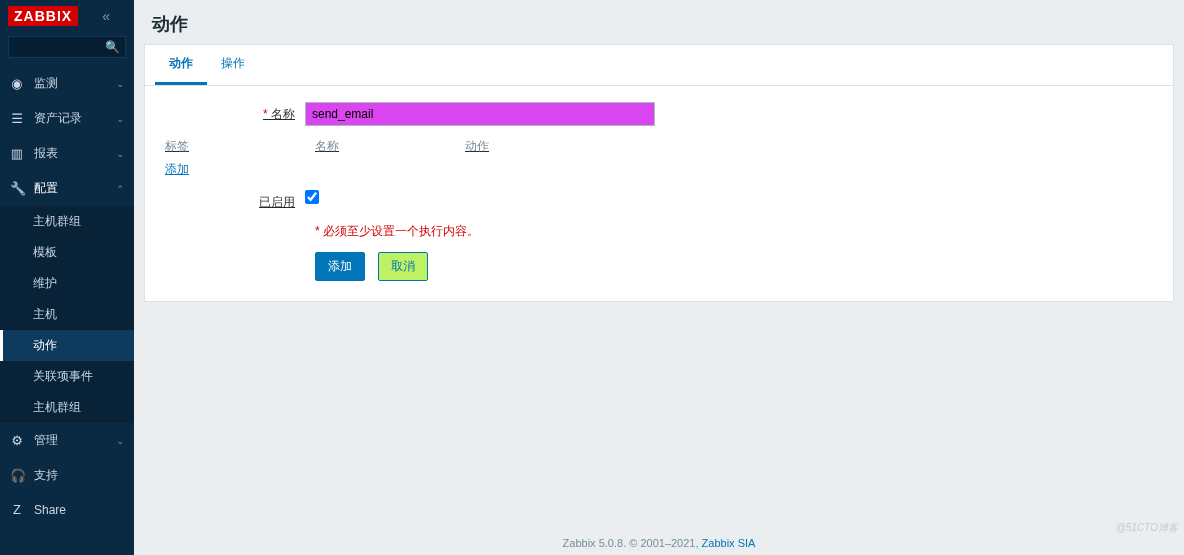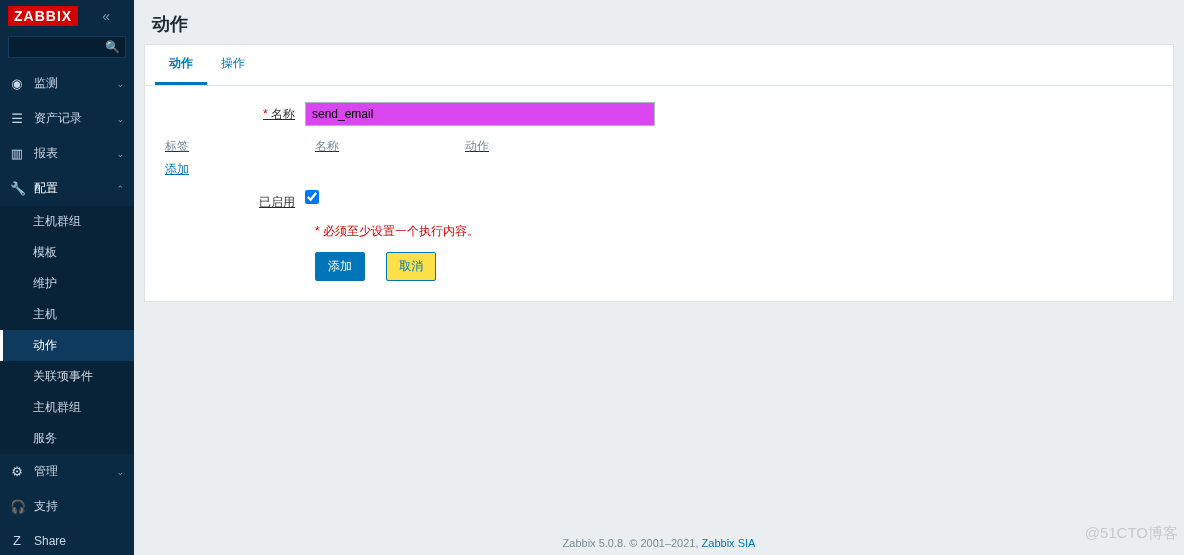--- a/index.html
+++ b/index.html
@@ -32,25 +32,25 @@
 .field { flex: 0 0 350px; }
 .inp { width: 100%; padding: 4px 6px; border: 1px solid #acbbc2; background: #d946ef; font-size: 12px; }
 .cond-head { display: flex; color: #768d99; margin-bottom: 6px; }
 .cond-head span:nth-child(1){ width: 150px; }
 .cond-head span:nth-child(2){ width: 150px; }
 .link { color: #0275b8; cursor: pointer; text-decoration: underline; }
 .note { color: #d40000; margin: 8px 0 12px 150px; }
 .btns { margin-left: 150px; }
 .btn { padding: 5px 12px; font-size: 12px; cursor: pointer; border-radius: 2px; }
 .btn-primary { background: #0275b8; color: #fff; border: 1px solid #0275b8; }
-.btn-secondary { background: #fde047; color: #0275b8; border: 1px solid #0275b8; margin-left: 18px; }
+.btn-secondary { background: #bef264; color: #0275b8; border: 1px solid #0275b8; margin-left: 10px; }
 .chk { width: 14px; height: 14px; }
 .footer { text-align: center; padding: 16px 0 6px; color: #768d99; font-size: 11px; margin-top: auto; }
 .footer a { color: #0275b8; text-decoration: none; }
-.watermark { position: fixed; right: 6px; bottom: 12px; color: #c9c9c9; font-size: 15px; }
+.watermark { position: fixed; right: 6px; bottom: 20px; color: #c9c9c9; font-size: 10px; font-style: italic; }
 </style>
 </head>
 <body>
 
 <aside class="sidebar">
   <div class="sb-top">
     <span class="logo">ZABBIX</span>
     <span class="collapse">«</span>
     <span class="collapse" style="margin-left:2px;">⤢</span>
   </div>
@@ -80,21 +80,20 @@
         <span class="chev">⌃</span>
       </div>
     <div class="sb-sub">
       <div class="sb-sub-item">主机群组</div>
       <div class="sb-sub-item">模板</div>
       <div class="sb-sub-item">维护</div>
       <div class="sb-sub-item">主机</div>
       <div class="sb-sub-item active">动作</div>
       <div class="sb-sub-item">关联项事件</div>
       <div class="sb-sub-item">主机群组</div>
-      <div class="sb-sub-item">服务</div>
     </div>
     <div class="sb-item">
         <span class="icon">⚙</span>
         <span>管理</span>
         <span class="chev">⌄</span>
       </div>
     <div class="sb-item">
         <span class="icon">🎧</span>
         <span>支持</span>
       </div>

